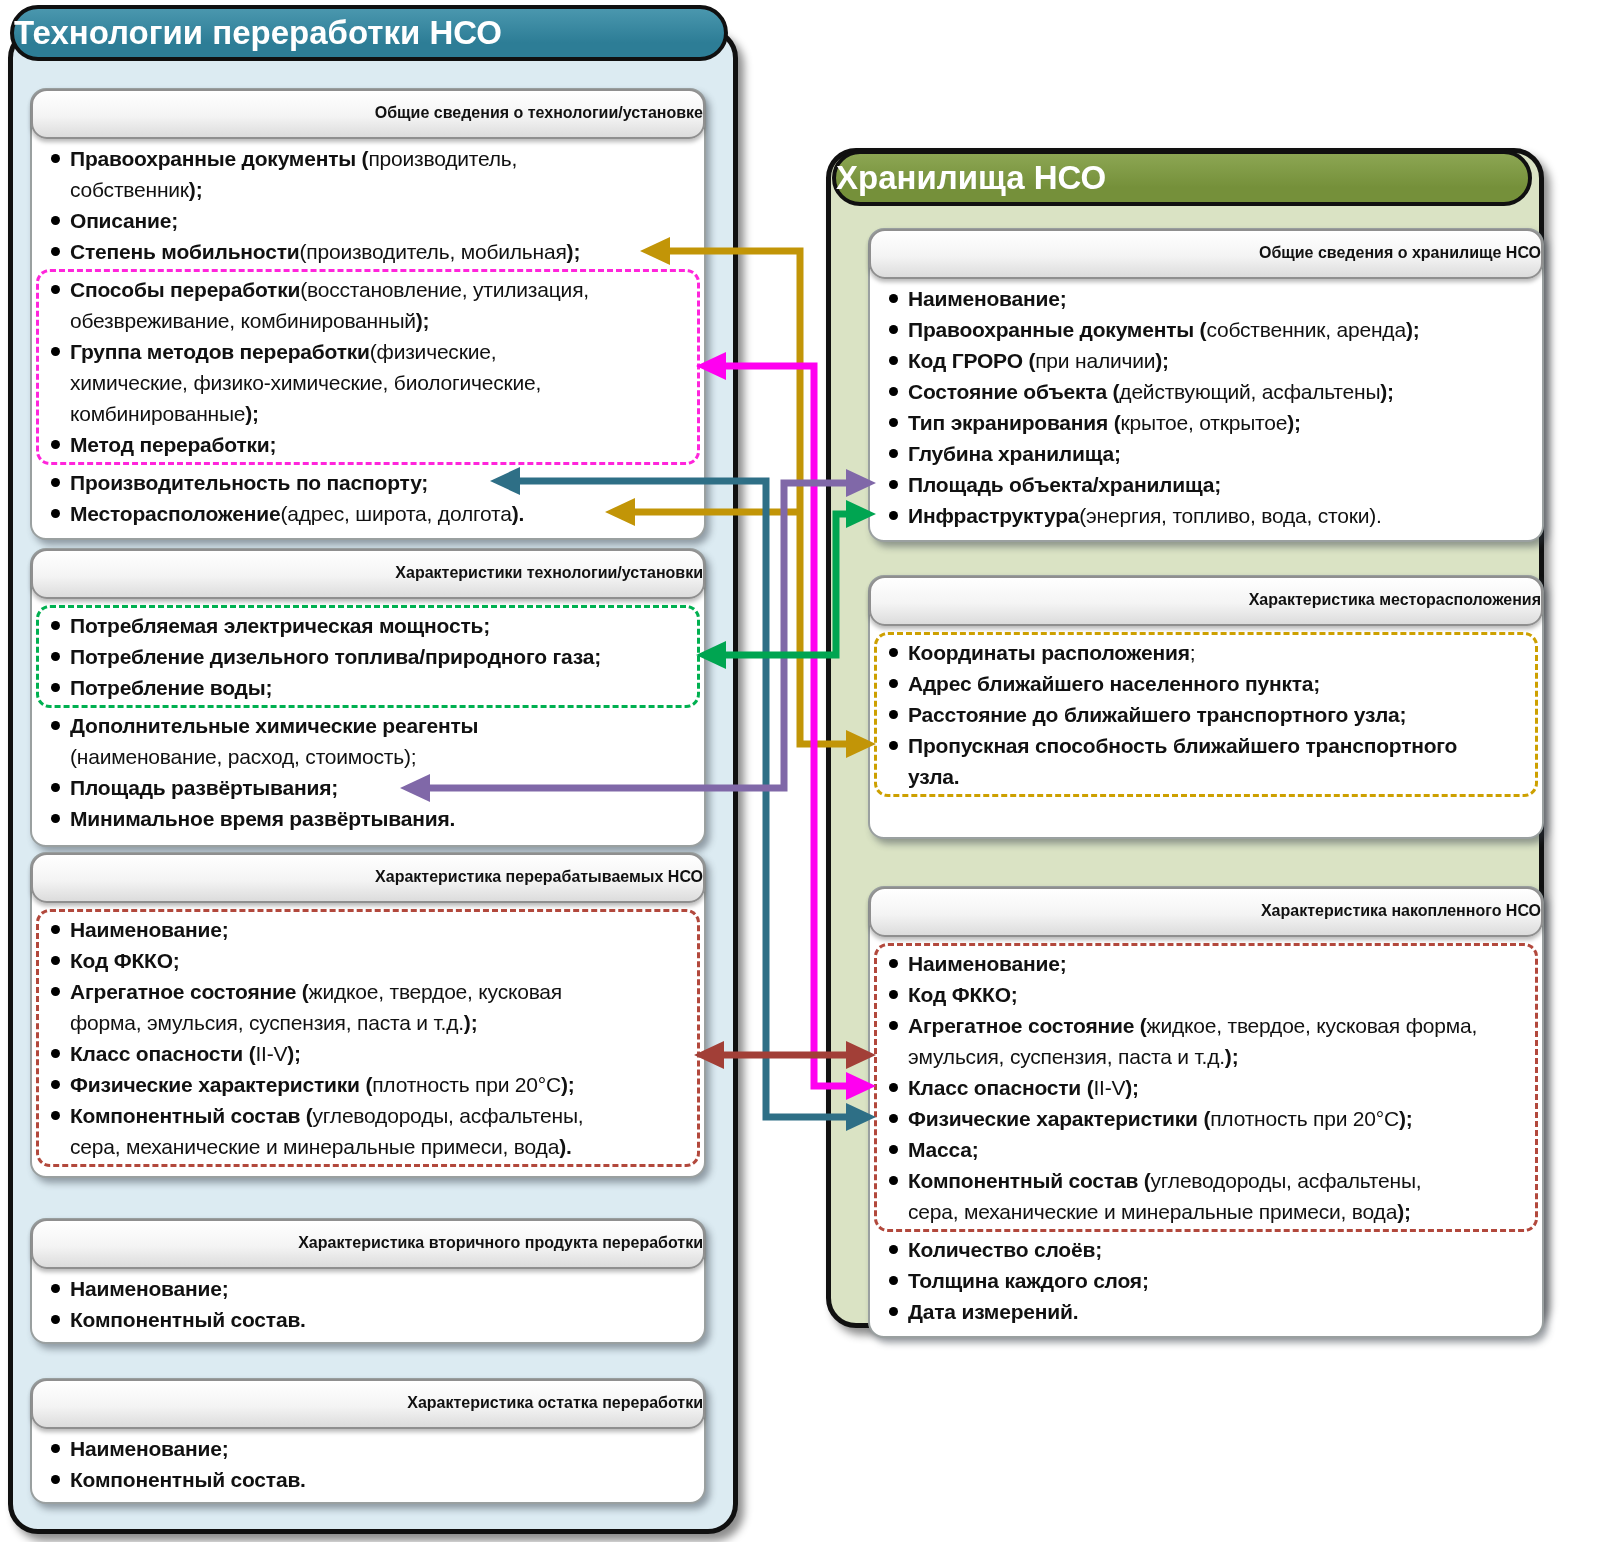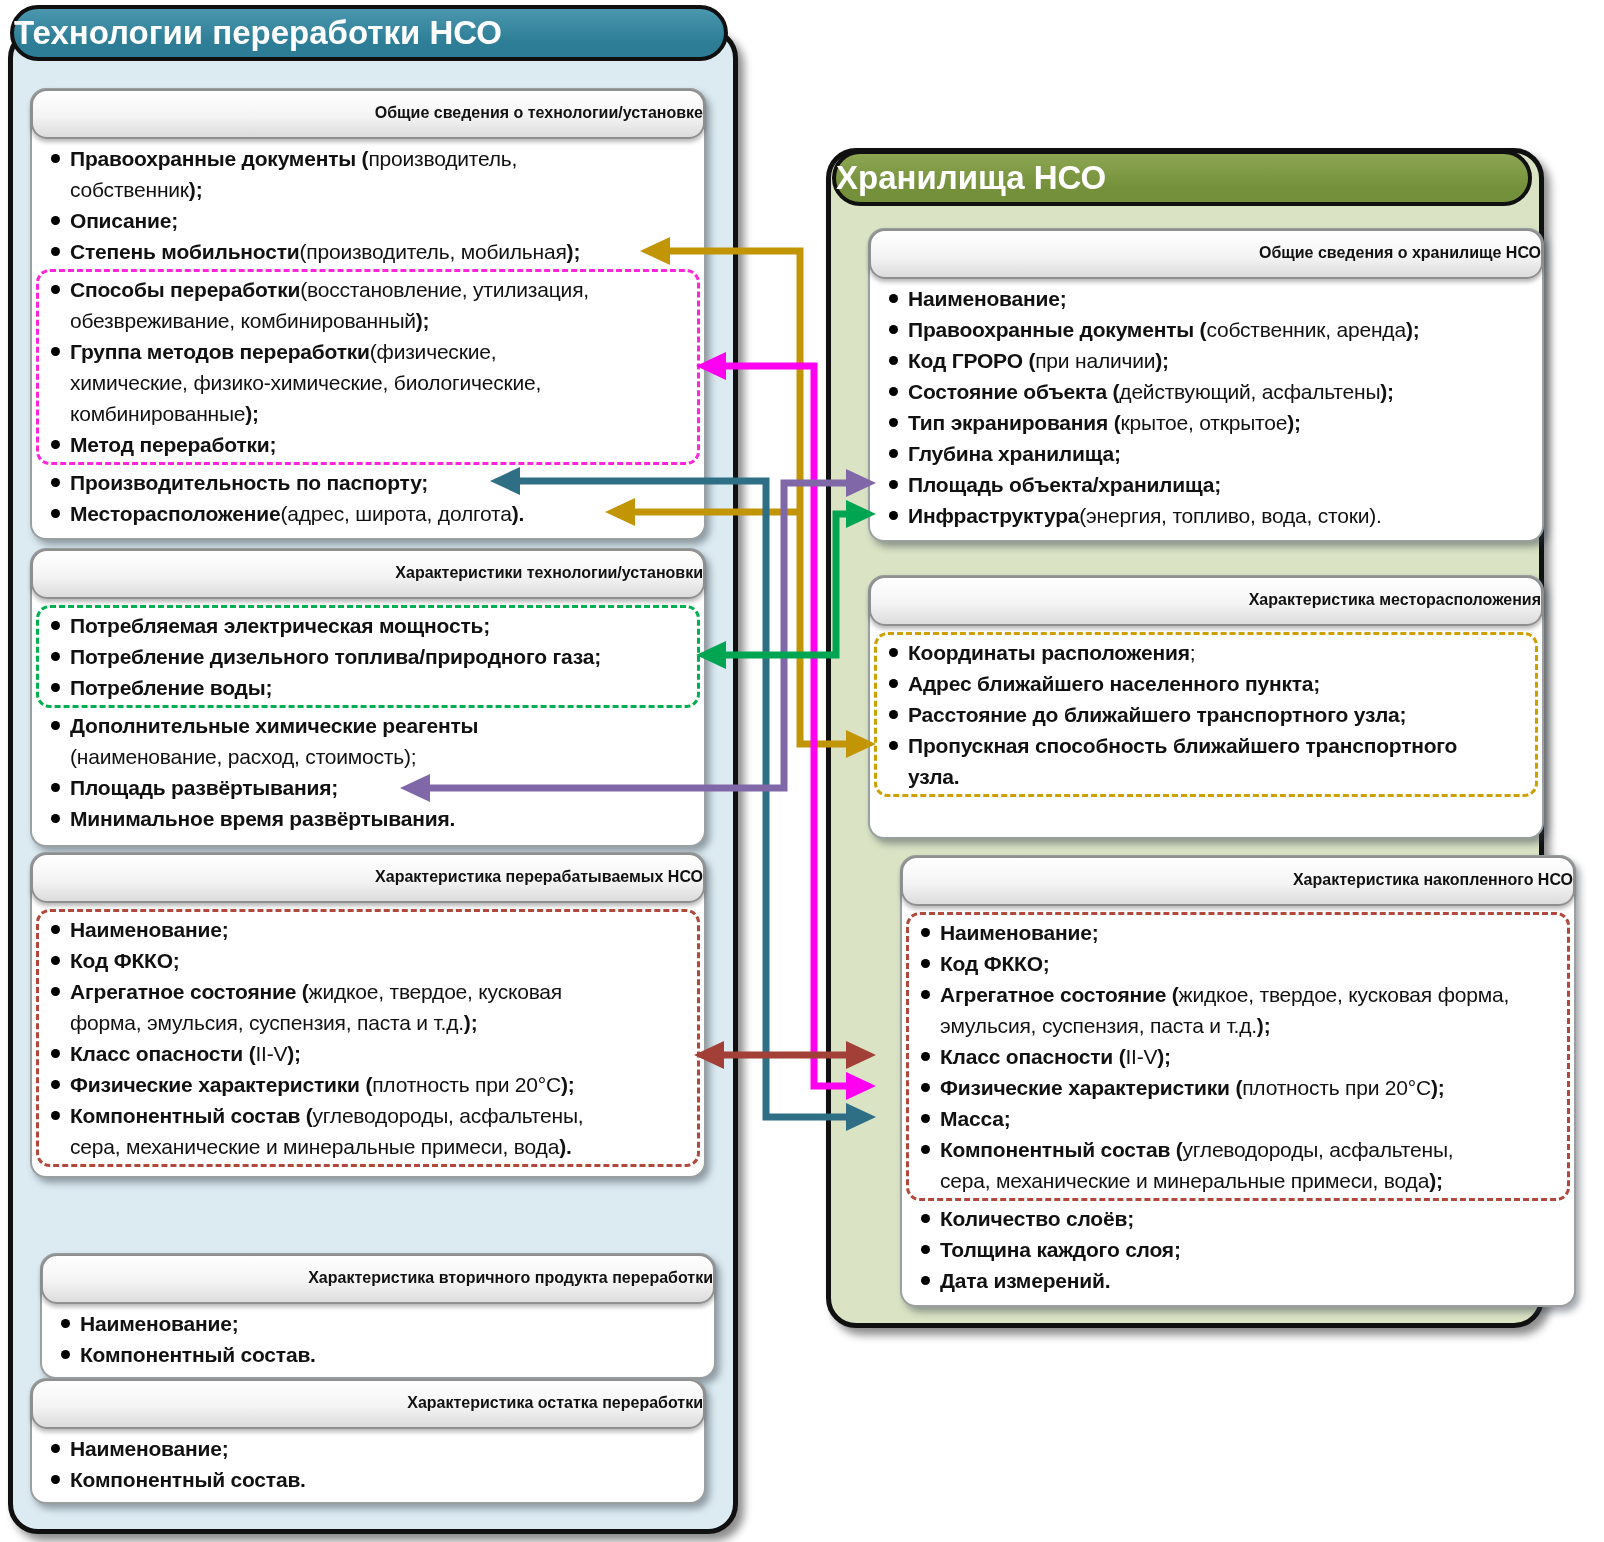--- a/index.html
+++ b/index.html
@@ -181,21 +181,21 @@
         </div>
       <div class="row">
           <span class="dot"></span>
           <span class="t r">сера, механические и минеральные примеси, вода</span>
           <span class="t b">).</span>
         </div>
     </div>
   </div>
 </div>
 
-<div class="card" style="left:40px;top:1218px;width:672px;height:122px;margin-top:35px;">
+<div class="card" style="left:30px;top:1218px;width:672px;height:122px;">
   <div class="card-h"><span>Характеристика вторичного продукта переработки</span></div>
   <div class="rows">
     <div class="row">
         <span class="dot on"></span>
         <span class="t b">Наименование;</span>
       </div>
     <div class="row">
         <span class="dot on"></span>
         <span class="t b">Компонентный состав.</span>
       </div>
@@ -288,21 +288,21 @@
           <span class="t b">Пропускная способность ближайшего транспортного</span>
         </div>
       <div class="row">
           <span class="dot"></span>
           <span class="t b">узла.</span>
         </div>
     </div>
   </div>
 </div>
 
-<div class="card" style="left:868px;top:855px;width:672px;height:448px;margin-left:32px;">
+<div class="card" style="left:868px;top:886px;width:672px;height:448px;">
   <div class="card-h"><span>Характеристика накопленного НСО</span></div>
   <div class="rows">
     <div class="grp grp-red">
       <div class="row">
           <span class="dot on"></span>
           <span class="t b">Наименование;</span>
         </div>
       <div class="row">
           <span class="dot on"></span>
           <span class="t b">Код ФККО;</span>

